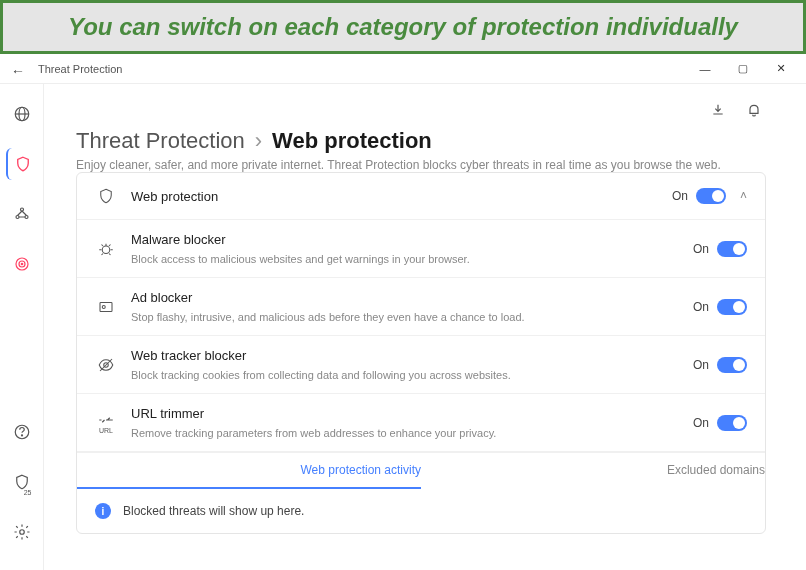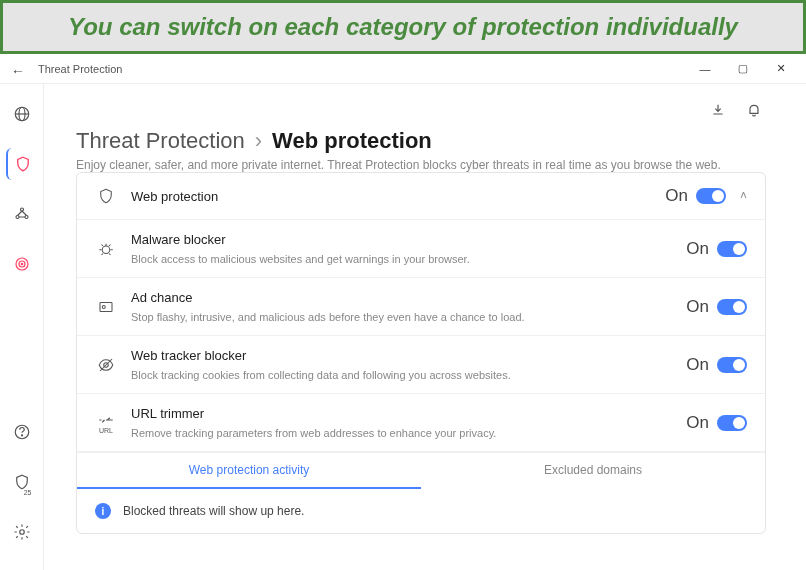--- a/index.html
+++ b/index.html
@@ -36,27 +36,27 @@
     .panel { border: 1px solid #e5e5e5; border-radius: 6px; }
     
     .row { display: flex; align-items: center; padding: 12px 18px; gap: 14px; border-bottom: 1px solid #f0f0f0; }
     .row:last-of-type { border-bottom: none; }
     .row-icon { width: 22px; height: 22px; display: flex; align-items: center; justify-content: center; color: #555; flex-shrink: 0; }
     .row-icon svg { width: 18px; height: 18px; }
     .row-text { flex: 1; }
     .row-title { font-size: 13px; font-weight: 500; color: #222; }
     .row-desc { font-size: 11px; color: #888; margin-top: 6px; }
     .row-ctrl { display: flex; align-items: center; gap: 8px; }
-    .toggle-label { font-size: 17px; color: #444; }
+    .toggle-label { font-size: 12px; color: #444; }
     .toggle { width: 30px; height: 16px; border-radius: 10px; background: #4680ff; position: relative; }
     .toggle::after { content: ''; position: absolute; right: 2px; top: 2px; width: 12px; height: 12px; border-radius: 50%; background: #fff; }
     .chev { color: #888; font-size: 12px; margin-left: 6px; }
     
     .tabs { display: flex; border-top: 1px solid #f0f0f0; }
-    .tab { flex: 1; text-align: center; padding: 10px 0; font-size: 12px; color: #888; border-bottom: 2px solid transparent; }
+    .tab { flex: 1; text-align: right; padding: 10px 0; font-size: 12px; color: #888; border-bottom: 2px solid transparent; }
     .tab.active { color: #4680ff; border-bottom: 2px solid #4680ff; }
     
     .activity { padding: 14px 18px; display: flex; align-items: center; gap: 12px; font-size: 12px; color: #444; }
     .info-ico { width: 16px; height: 16px; border-radius: 50%; background: #4680ff; color: #fff; display: flex; align-items: center; justify-content: center; font-size: 10px; font-weight: bold; flex-shrink: 0; }
     
     .url-label { font-size: 7px; text-align: center; color: #555; margin-top: -2px; }
   </style>
 </head>
 <body>
 
@@ -186,21 +186,21 @@
         </div>
 
         <div class="row">
           <div class="row-icon">
             <svg viewBox="0 0 24 24" fill="none" stroke="currentColor" stroke-width="1.4">
                 <rect x="4" y="6" width="16" height="12" rx="1"></rect>
                 <circle cx="9" cy="12" r="2"></circle>
               </svg>
           </div>
           <div class="row-text">
-            <div class="row-title">Ad chance</div>
+            <div class="row-title">Ad blocker</div>
             <div class="row-desc">Stop flashy, intrusive, and malicious ads before they even have a chance to load.</div>
           </div>
           <div class="row-ctrl">
             <span class="toggle-label">On</span>
             <div class="toggle"></div>
           </div>
         </div>
 
         <div class="row">
           <div class="row-icon">

